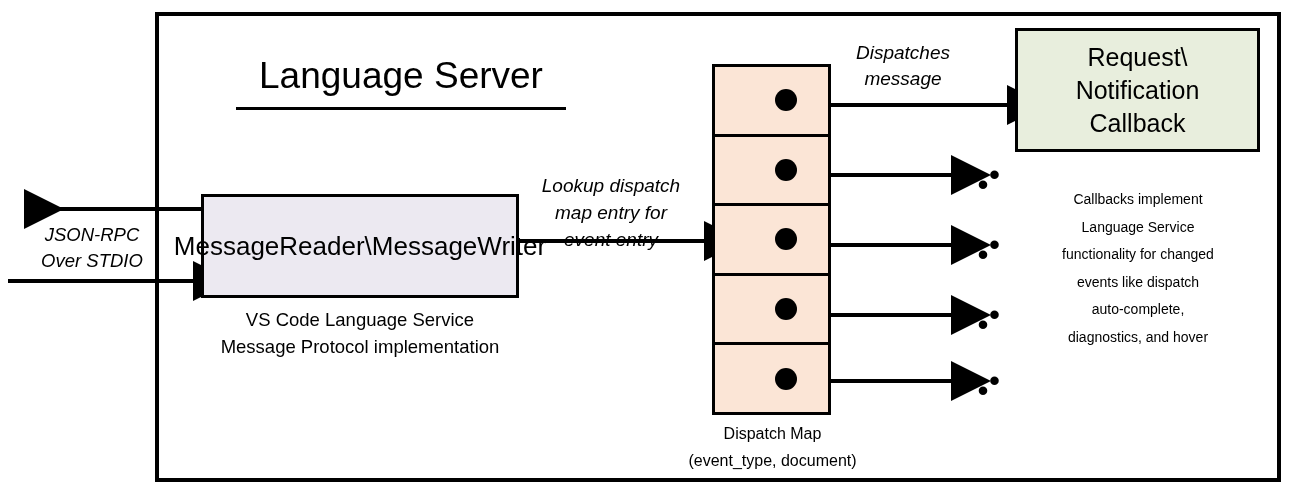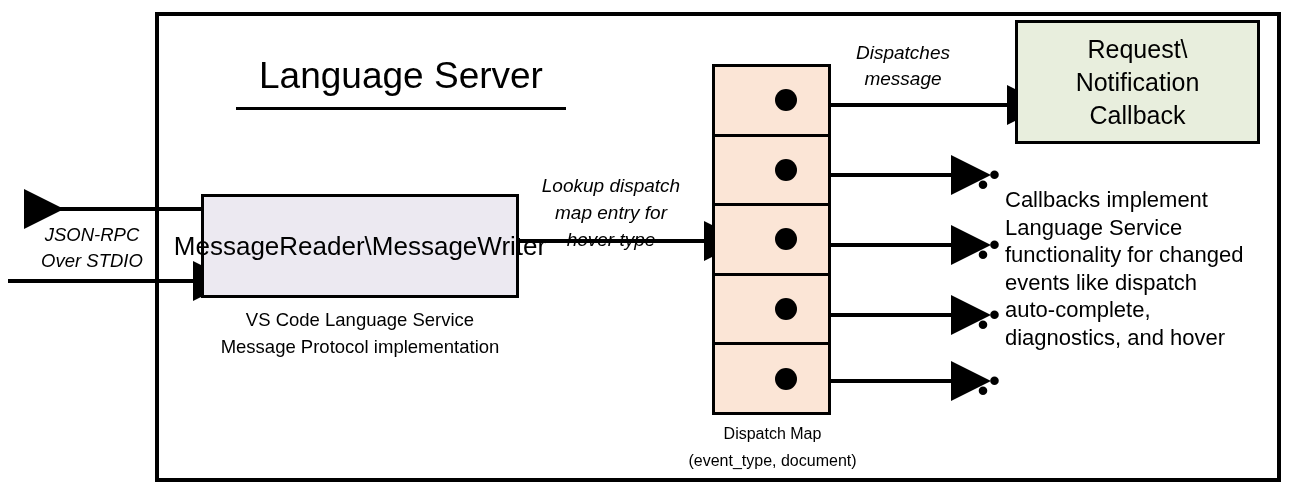--- a/index.html
+++ b/index.html
@@ -128,37 +128,38 @@
     width: 130px;
     text-align: center;
     font-size: 19px;
     line-height: 26px;
     font-style: italic;
     color: #000;
   }
 
   
   .callback-box {
-    left: 1015px; top: 20px;
+    left: 1015px; top: 28px;
     width: 245px; height: 124px;
     background: #e8eedd;
     border: 3px solid #000;
     display: flex;
     flex-direction: column;
     align-items: center;
     justify-content: center;
     font-size: 25px;
     line-height: 33px;
     color: #000;
     text-align: center;
   }
   .callback-caption {
     left: 1005px; top: 186px;
     width: 266px;
-    font-size: 22px;
+    text-align: center;
+    font-size: 14px;
     line-height: 27.5px;
     color: #000;
   }
 
   
   .ellipsis {
     width: 44px;
     text-align: center;
     font-size: 30px;
     line-height: 10px;
@@ -226,21 +227,21 @@
     <div>MessageWriter</div>
   </div>
   <div class="abs msg-caption">
     <div>VS Code Language Service</div>
     <div>Message Protocol implementation</div>
   </div>
 
   <div class="abs lookup-label">
     <div>Lookup dispatch</div>
     <div>map entry for</div>
-    <div>hover type</div>
+    <div>event entry</div>
   </div>
 
   <div class="abs dispatch-map">
     <div class="dm-row">
       <span class="dm-dot"></span>
     </div>
     <div class="dm-row">
       <span class="dm-dot"></span>
     </div>
     <div class="dm-row">

